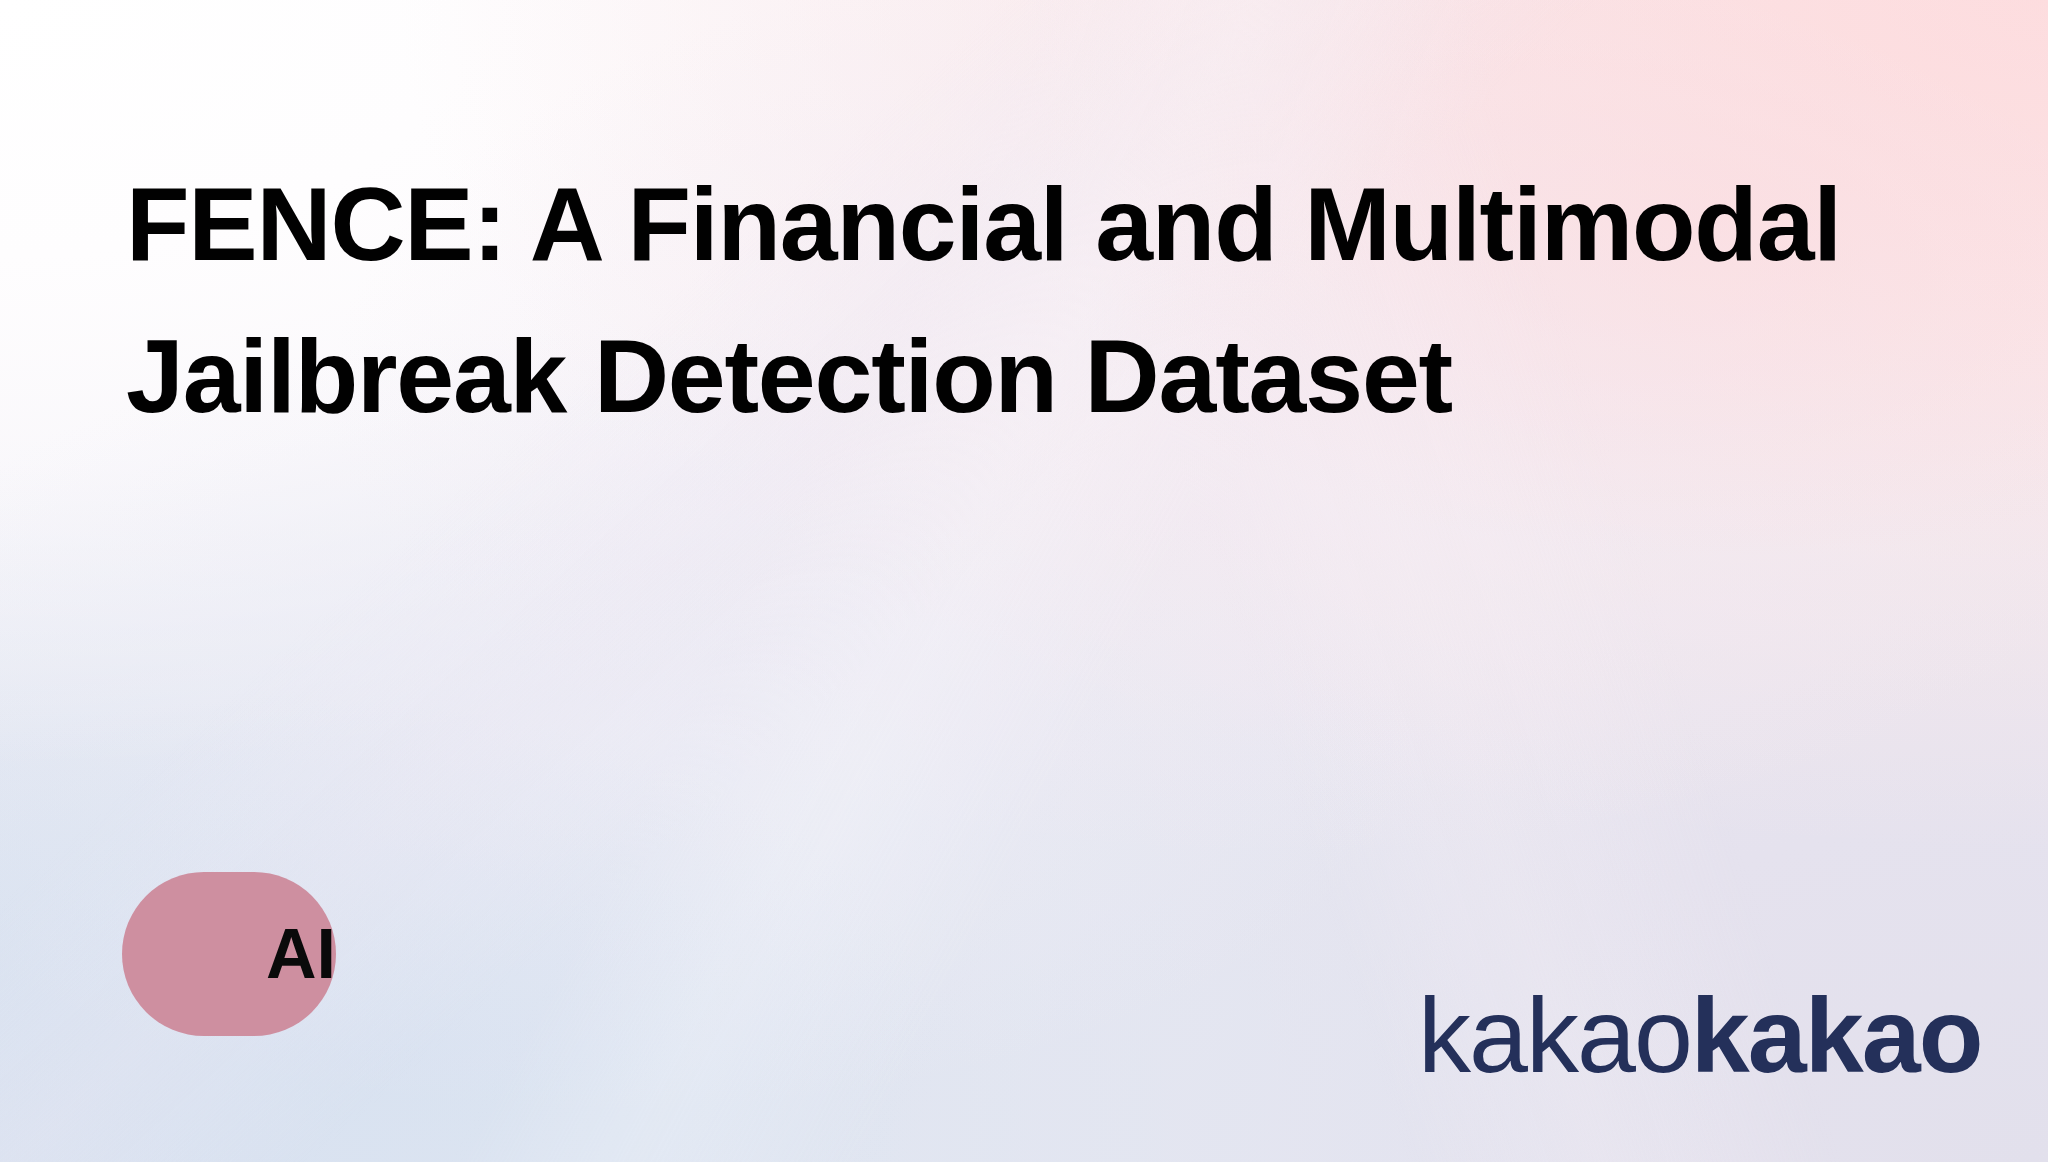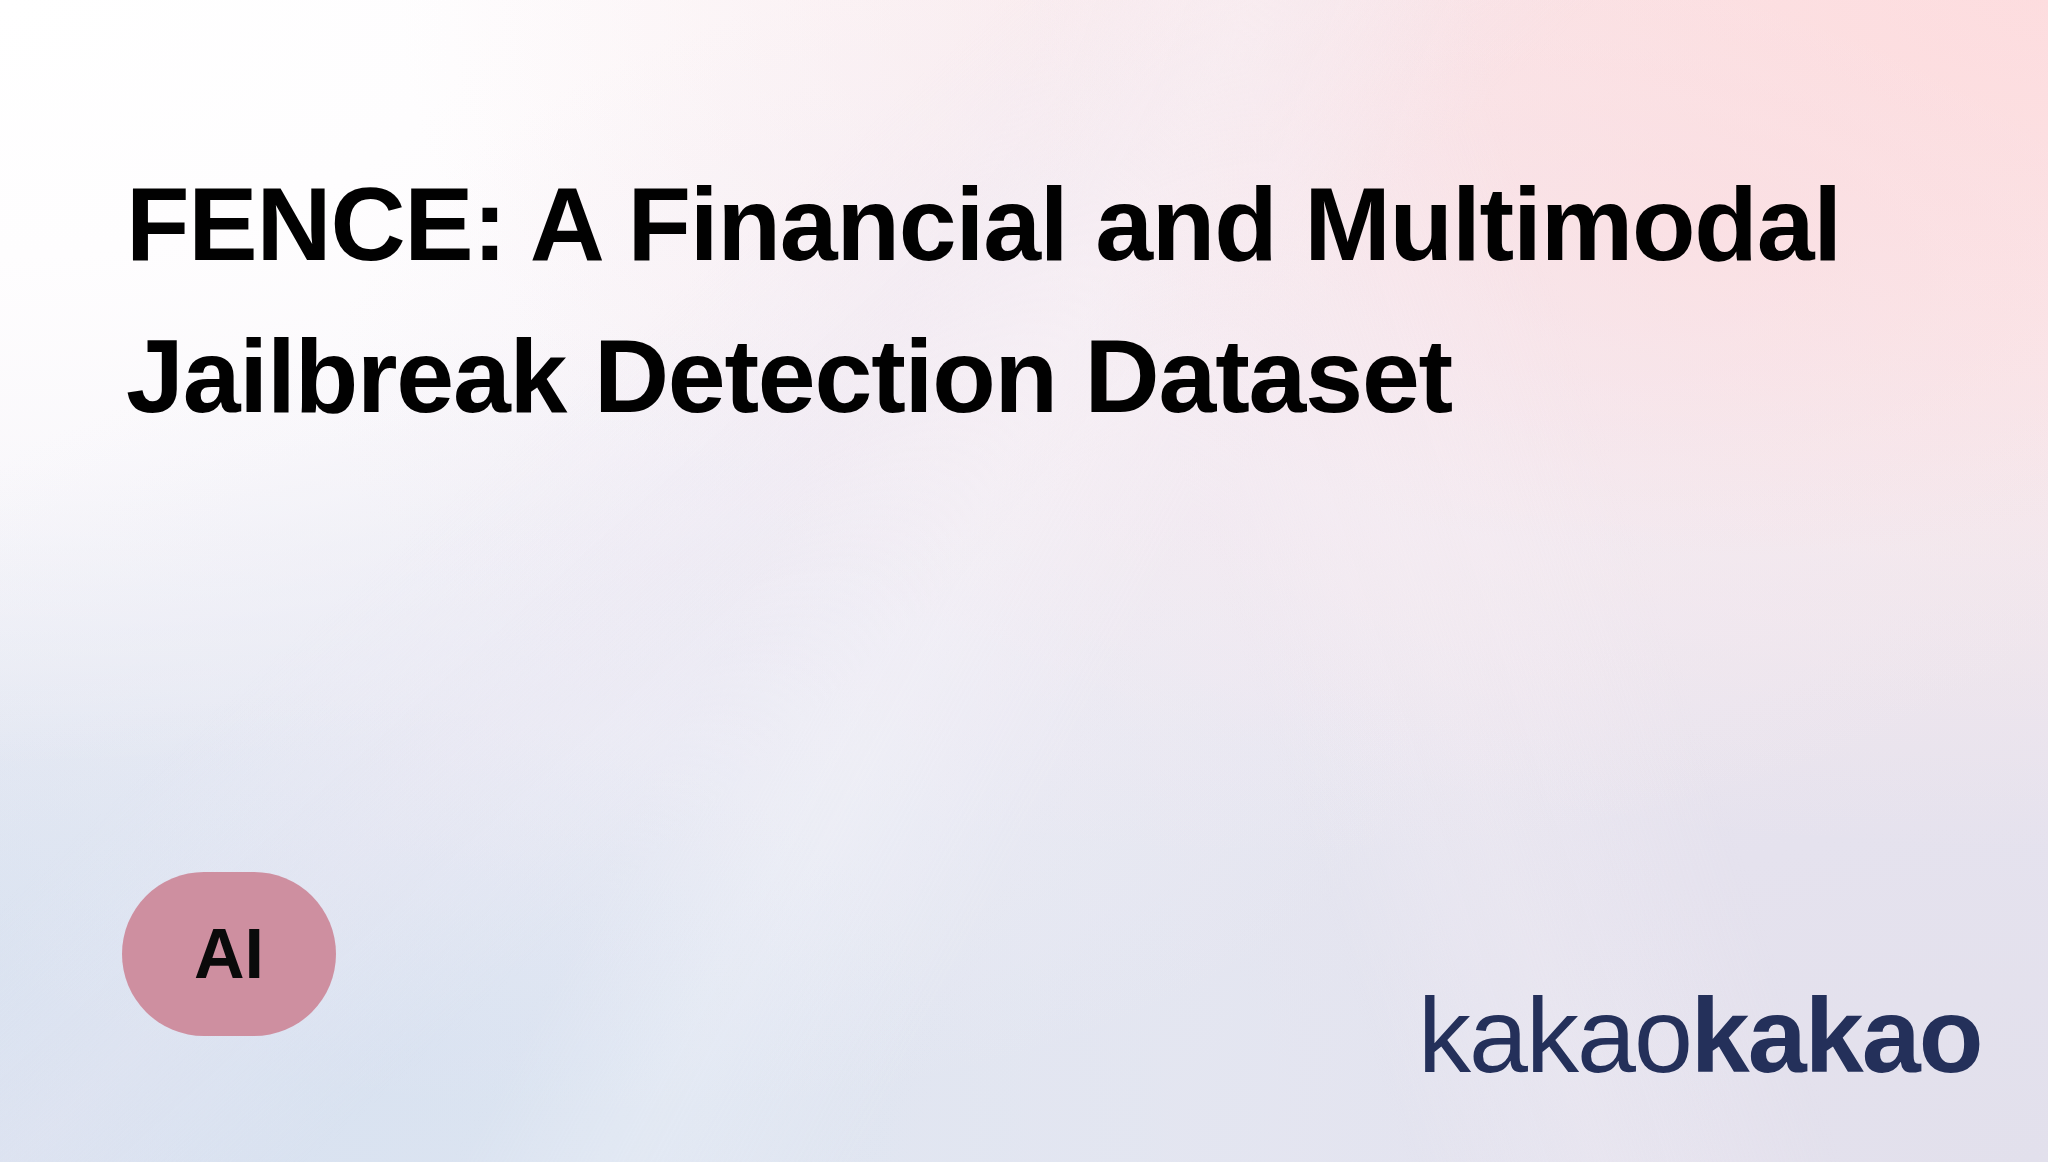--- a/index.html
+++ b/index.html
@@ -74,21 +74,21 @@
   #ai-badge {
     position: absolute;
     left: 122px;
     top: 872px;
     width: 214px;
     height: 164px;
     border-radius: 82px;
     background: #CE8FA0;
     display: flex;
     align-items: center;
-    justify-content: center;
+    justify-content: flex-end;
   }
 
   #ai-badge-label {
     font-size: 70px;
     font-weight: 700;
     letter-spacing: 0px;
     color: #0A0A0A;
     line-height: 1;
   }
 

